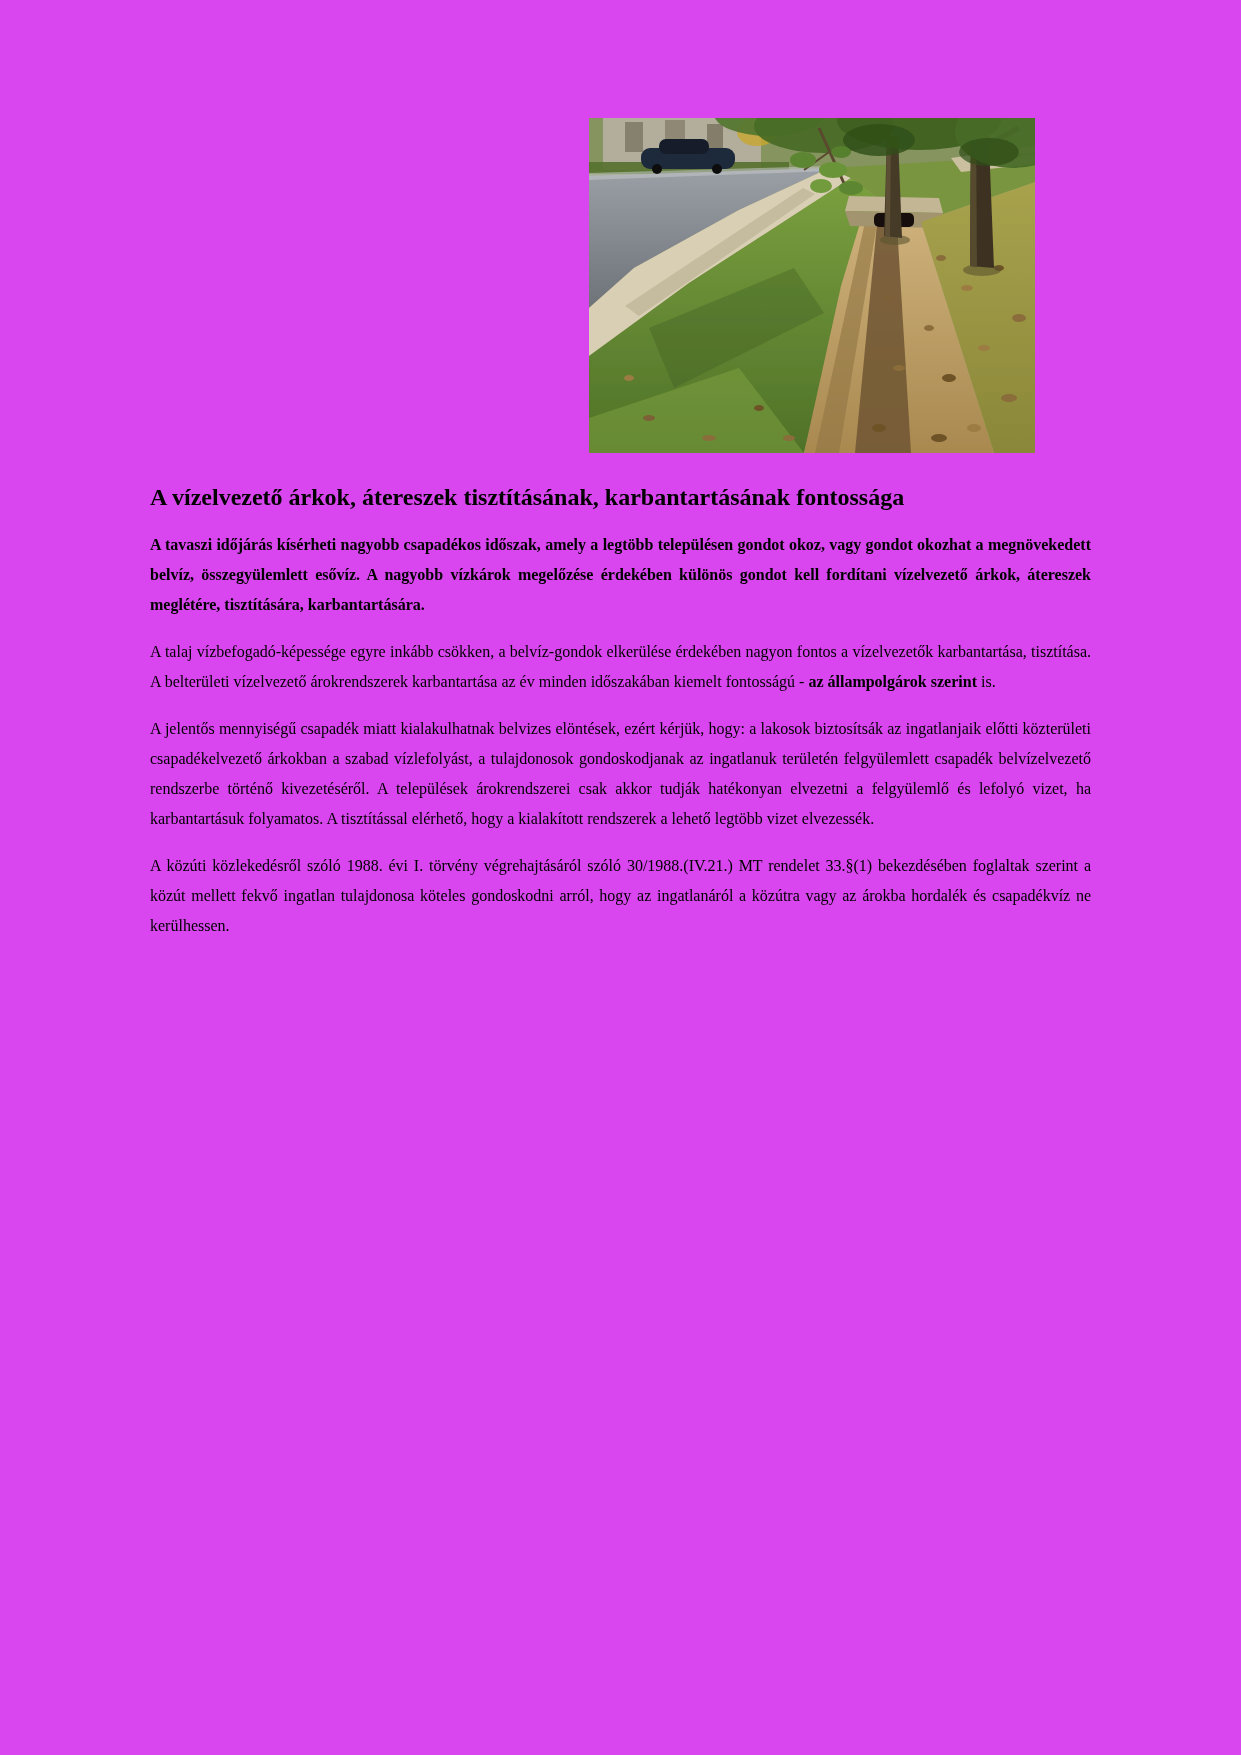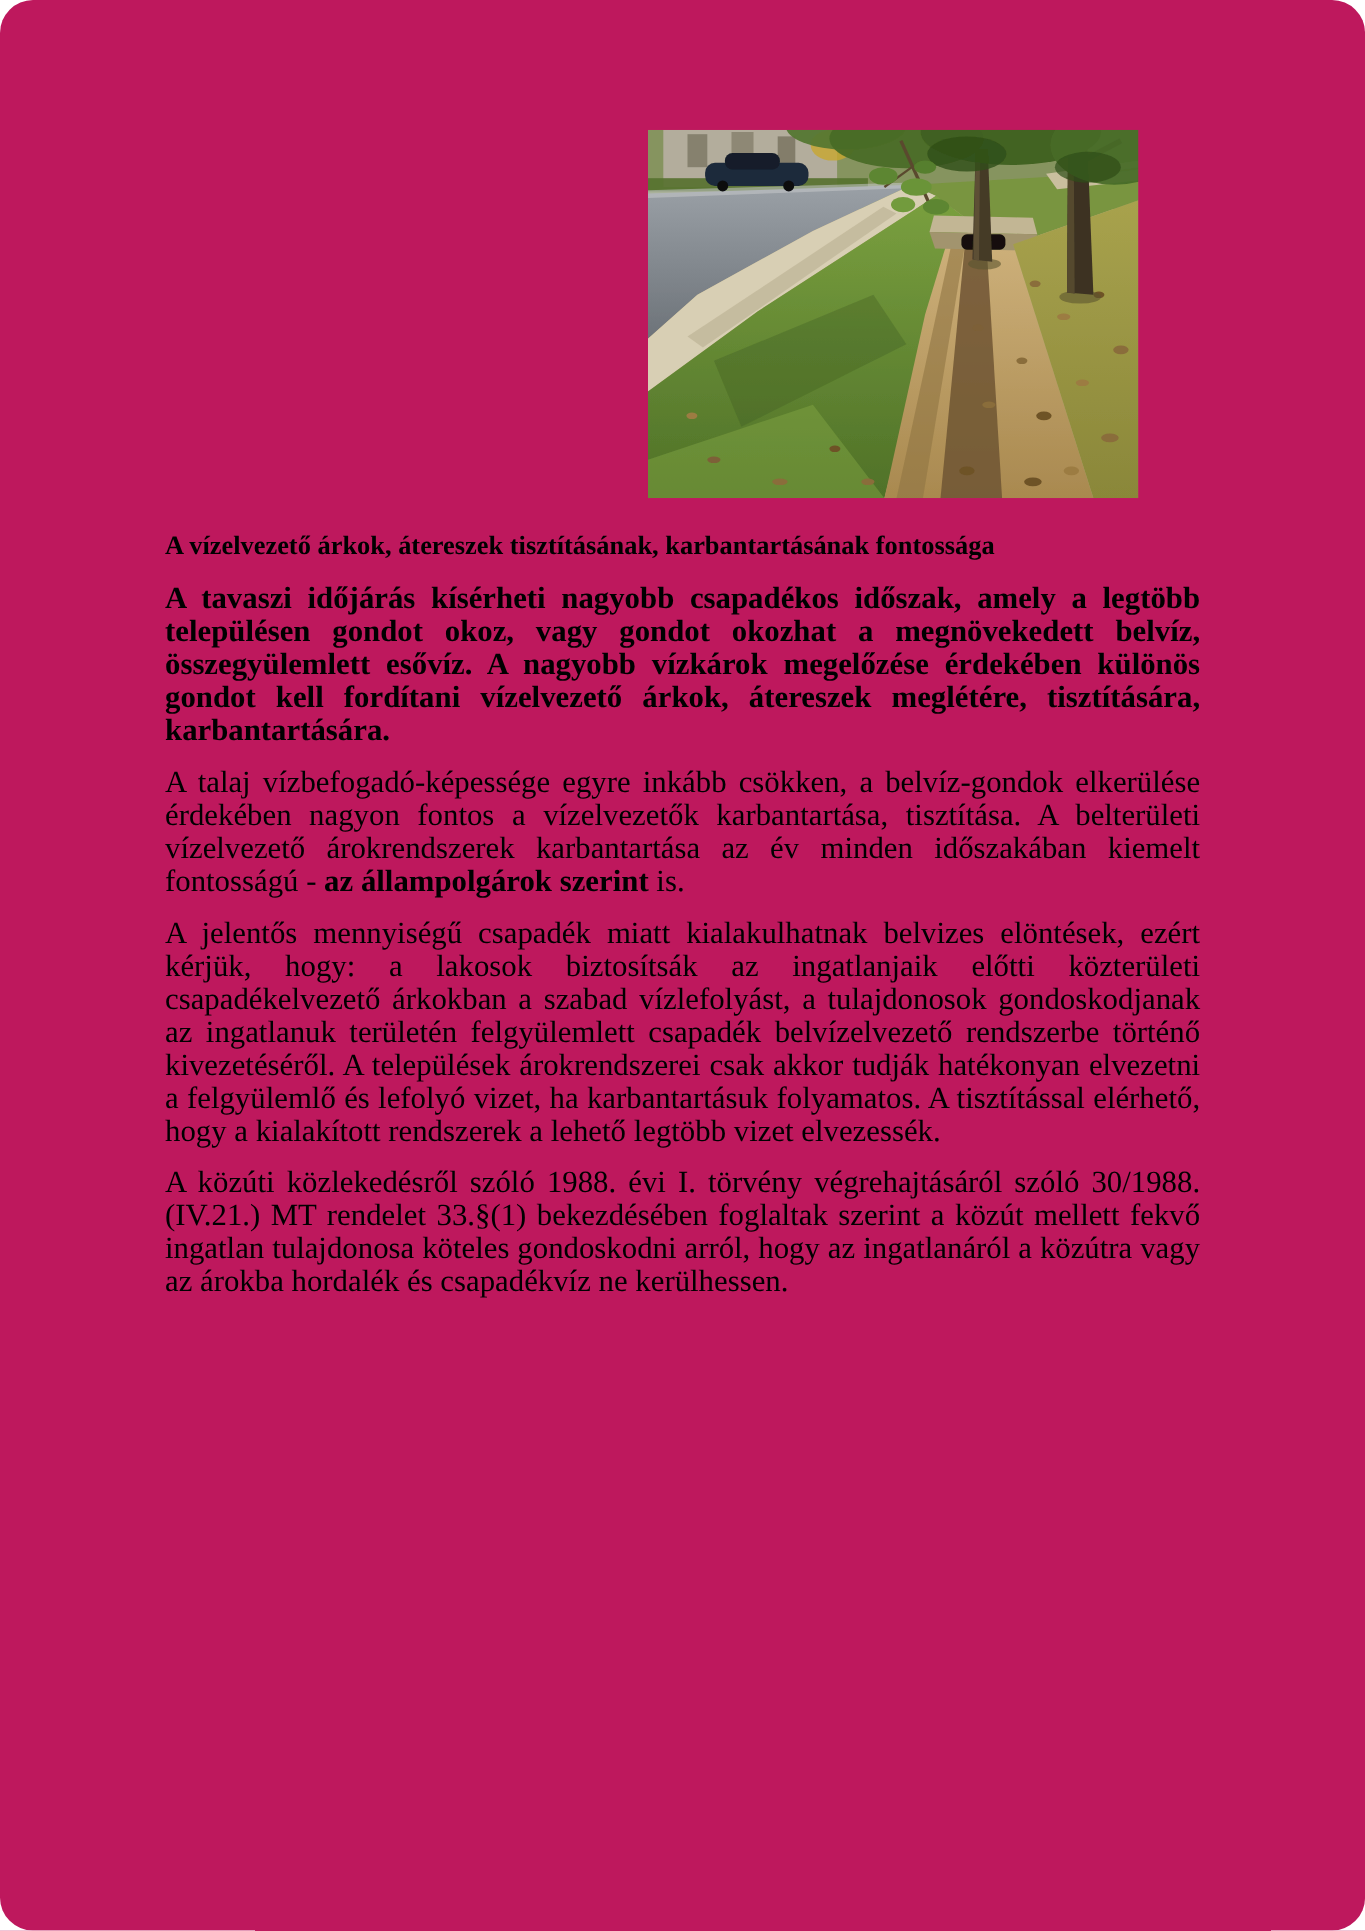--- a/index.html
+++ b/index.html
@@ -3,41 +3,41 @@
 <meta charset="utf-8">
 <style>
   html, body { margin: 0; padding: 0; background: #ffffff; }
   body {
     width: 1241px; height: 1755px;
     font-family: "Liberation Serif", "DejaVu Serif", serif;
     color: #000000;
     position: relative;
     overflow: hidden;
   }
-  .page { position: absolute; inset: 0; background: #be185d; border-radius: 30px; }
+  .page { position: absolute; inset: 0; background: #d946ef; }
   .photo-wrap {
     position: absolute;
     left: 589px; top: 118px;
     width: 446px; height: 335px;
     overflow: hidden;
   }
   .photo-wrap svg { display: block; width: 446px; height: 335px; }
   .content {
     position: absolute;
     left: 150px; top: 482px;
     width: 941px;
   }
   .heading {
     font-size: 24px;
     line-height: 30px;
     font-weight: bold;
     margin: 0 0 18px 0;
   }
   .para {
-    font-size: 28px;
+    font-size: 16px;
     line-height: 30px;
     text-align: justify;
     margin: 0 0 17px 0;
   }
   .b { font-weight: bold; }
 </style>
 </head>
 <body>
 
 <div class="page">

